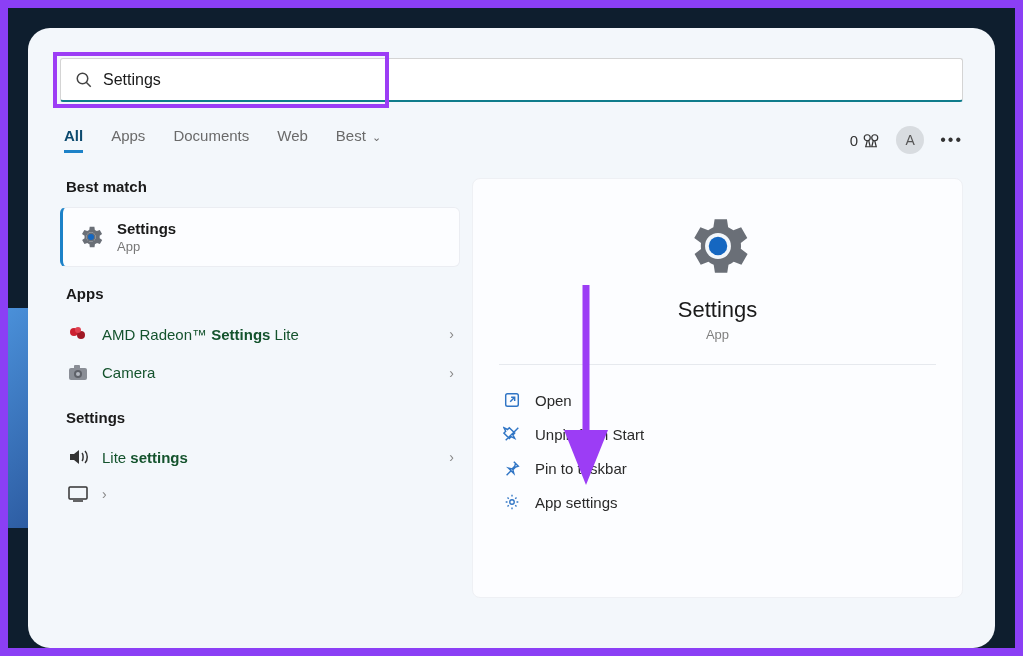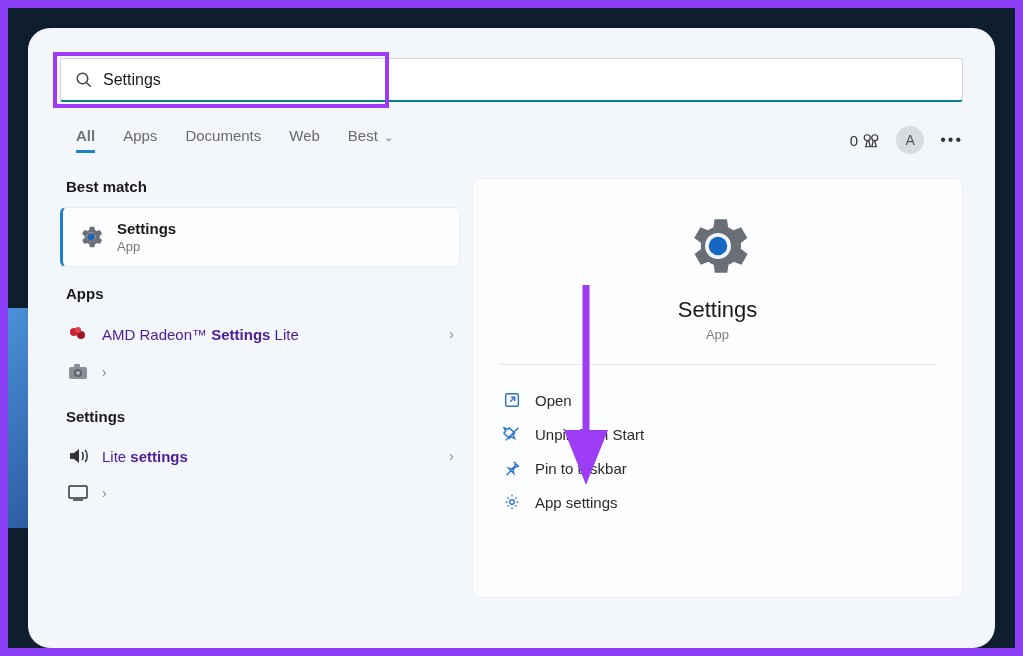--- a/index.html
+++ b/index.html
@@ -67,24 +67,23 @@
       margin-bottom: 24px;
     }
     .tabs-left { display: flex; gap: 28px; padding-left: 4px; }
     .tab {
       font-size: 15px;
       color: #6a6a6a;
       padding-bottom: 6px;
       cursor: pointer;
     }
     .tab.active {
-      color: #737373;
+      color: #0c4a6e;
       font-weight: 600;
       border-bottom: 3px solid #1d82c8;
-      margin-left: 12px;
     }
     .more-chev { font-size: 11px; margin-left: 2px; }
     .tabs-right { display: flex; align-items: center; gap: 16px; }
     .rewards { display: flex; align-items: center; gap: 4px; color: #333; font-size: 15px; }
     .avatar {
       width: 28px; height: 28px; border-radius: 50%;
       background: #d8dce0; display: flex; align-items: center; justify-content: center;
       font-size: 14px; color: #555;
     }
     .menu-dots { font-size: 16px; color: #333; letter-spacing: 2px; cursor: pointer; }
@@ -120,21 +119,21 @@
     .item-title { font-size: 15px; font-weight: 600; color: #1a1a1a; }
     .item-sub { font-size: 13px; color: #777; margin-top: 2px; }
     .row-item {
       display: flex;
       align-items: center;
       gap: 12px;
       padding: 10px 6px;
       cursor: pointer;
     }
     .row-icon { width: 24px; display: flex; justify-content: center; }
-    .row-label { flex: 1; font-size: 15px; color: #4c1d95; }
+    .row-label { flex: 1; font-size: 15px; color: #14532d; }
     .row-label .bold { font-weight: 600; }
     .chev { color: #888; font-size: 14px; }
     .detail-head {
       display: flex;
       flex-direction: column;
       align-items: center;
       padding: 6px 0 22px 0;
       border-bottom: 1px solid #e6e9ee;
       margin-bottom: 18px;
     }
@@ -232,20 +231,21 @@
 
         <div class="row-item">
           <span class="row-icon">
             <svg width="20" height="16" viewBox="0 0 20 16">
                 <rect x="1" y="3" width="18" height="12" rx="2" fill="#8a8e96"></rect>
                 <circle cx="10" cy="9" r="4" fill="#5e6168"></circle>
                 <circle cx="10" cy="9" r="2" fill="#b4b8c0"></circle>
                 <rect x="6" y="0" width="6" height="4" rx="1" fill="#8a8e96"></rect>
               </svg>
           </span>
+          <span class="row-label">Camera</span>
           <span class="chev">›</span>
         </div>
 
         <div class="section-label mt">Settings</div>
 
         <div class="row-item">
           <span class="row-icon">
             <svg width="20" height="18" viewBox="0 0 20 18" fill="none" stroke="#333" stroke-width="1.5">
                 <path d="M2 6v6h4l5 4V2L6 6H2z" fill="#333" stroke="none"></path>
                 <path d="M14 5c1.5 1.5 1.5 6.5 0 8M17 3c3 3 3 9 0 12"></path>

